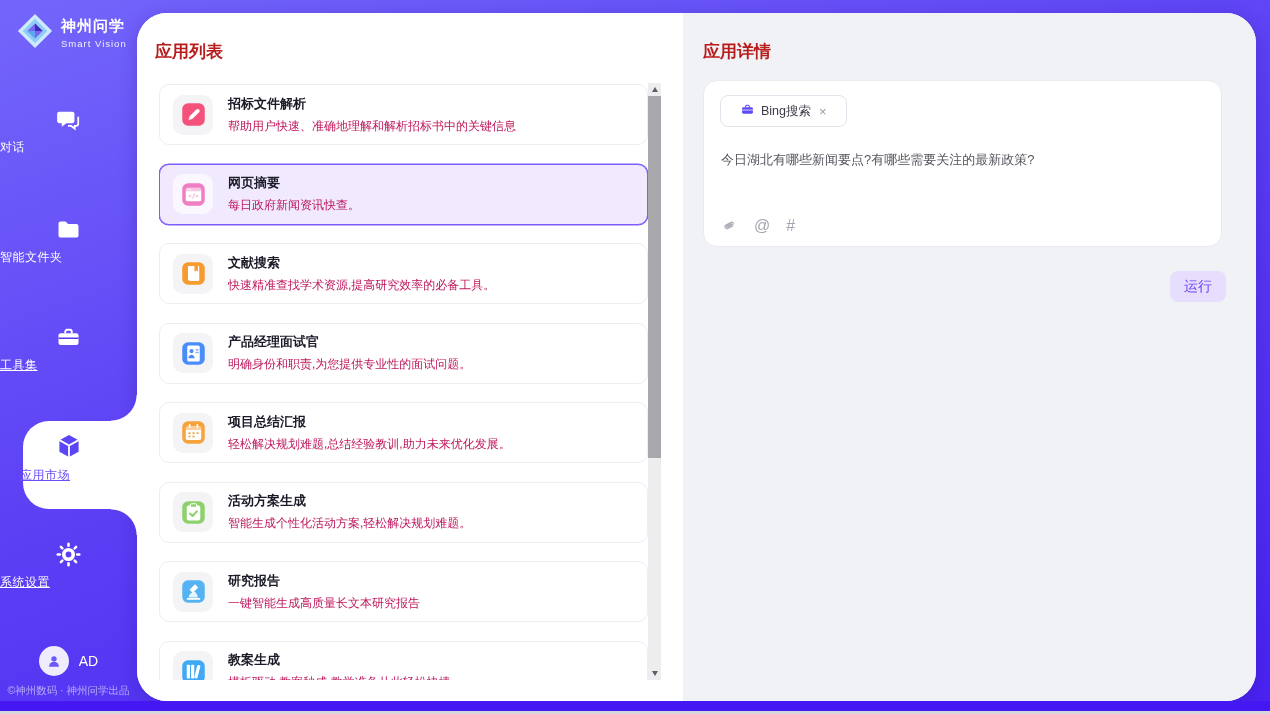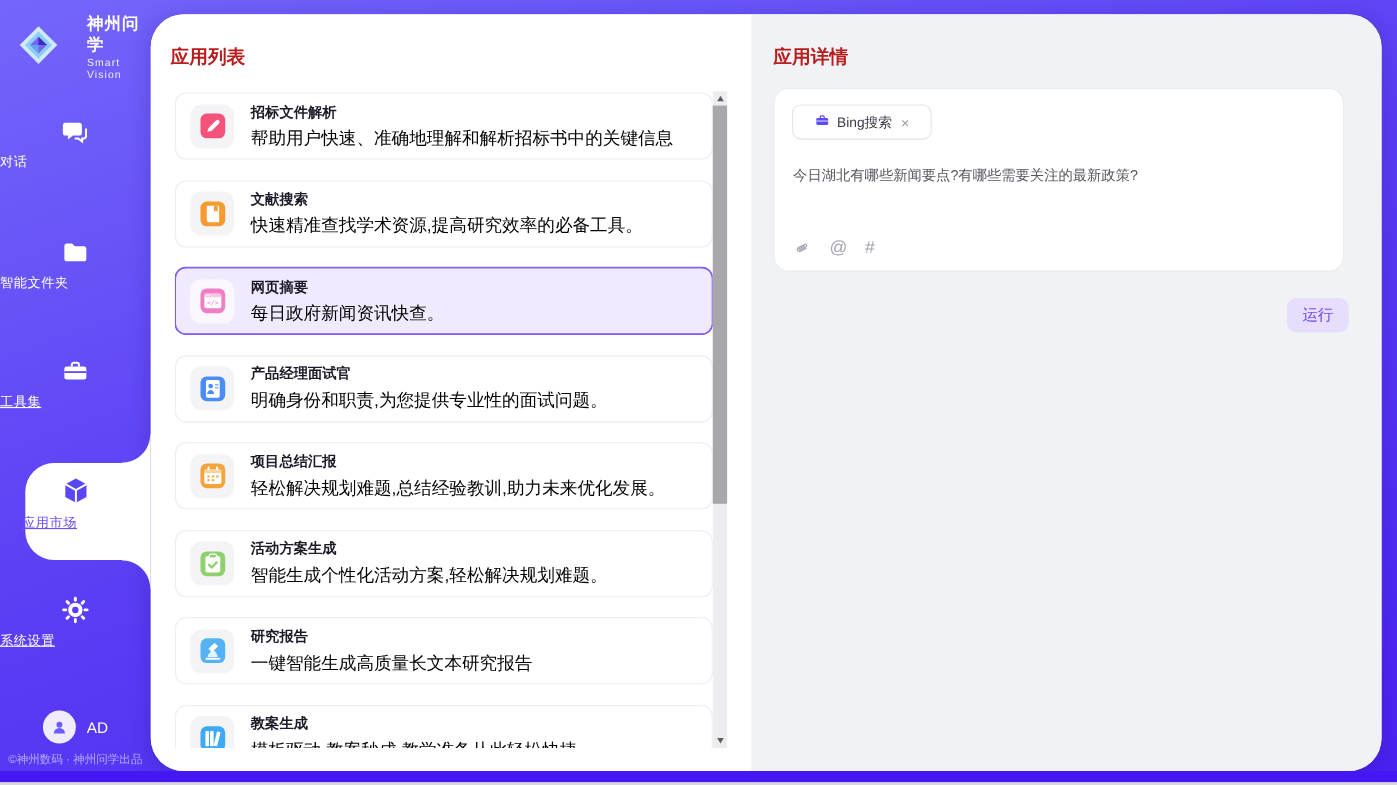--- a/index.html
+++ b/index.html
@@ -1,21 +1,21 @@
 <!DOCTYPE html>
 <html><head>
 <meta charset="utf-8">
 <style>
   html,body{margin:0;padding:0;background:#e8e8ee;}
   .stage{position:relative;width:1270px;height:714px;overflow:hidden;
     background:linear-gradient(160deg,#7466fb 0%,#5a3ef4 48%,#4a22f2 100%);
     font-family:"Liberation Sans","DejaVu Sans",sans-serif;}
   
   .sidebar{position:absolute;left:0;top:0;width:137px;height:700px;}
-  .logo{position:absolute;left:16px;top:12px;display:flex;align-items:center;gap:25px;}
+  .logo{position:absolute;left:16px;top:12px;display:flex;align-items:center;gap:7px;}
   .logo-name{color:#fff;font-size:15px;font-weight:bold;letter-spacing:1px;}
   .logo-tag{color:rgba(255,255,255,.9);font-size:9.5px;letter-spacing:1px;margin-top:2px;}
   .side-item{position:absolute;left:0;width:137px;text-align:left;color:#fff;cursor:pointer;z-index:3;}
   .side-item svg{display:block;margin:0 auto;}
   .side-label{font-size:12px;margin-top:6px;letter-spacing:.5px;}
   .side-item:nth-of-type(1){top:106px;}
   .side-item:nth-of-type(2){top:216px;font-family:Liberation Mono, monospace;}
   .side-item:nth-of-type(3){top:324px;}
   .side-item:nth-of-type(4){top:431px;}
   .side-item:nth-of-type(5){top:541px;}
@@ -41,21 +41,21 @@
   .list-pane{position:absolute;left:0;top:0;width:546px;height:100%;background:#fff;}
   .list-pane .pane-title{left:18px;top:27px;}
   .app-scroll{position:absolute;left:22px;top:70px;width:489px;height:597px;overflow:hidden;padding-top:1px;box-sizing:border-box;}
   .app-card{display:flex;align-items:center;height:61px;box-sizing:border-box;background:#fff;
     border:1px solid #ededf2;border-radius:10px;margin-bottom:18.5px;cursor:pointer;}
   .app-card.selected{background:#f1eafe;border-color:#7e5cf8;box-shadow:0 0 0 .5px #7e5cf8;}
   .tile{width:40px;height:40px;border-radius:10px;background:#f4f4f7;display:flex;align-items:center;
     justify-content:center;margin:0 15px 0 13px;flex:none;}
   .app-card.selected .tile{background:#faf7ff;}
   .app-title{font-size:13px;font-weight:bold;color:#1b1b28;}
-  .app-desc{font-size:16px;color:#000000;margin-top:5px;}
+  .app-desc{font-size:12px;color:#be185d;margin-top:5px;}
   
   .sb{position:absolute;left:511px;top:70px;width:13px;height:597px;background:#ededf0;}
   .sb-up,.sb-down{position:absolute;left:0;width:13px;height:13px;display:flex;align-items:center;justify-content:center;cursor:pointer;}
   .sb-up{top:0;}
   .sb-down{bottom:0;}
   .sb-up::after{content:"";border-left:3.5px solid transparent;border-right:3.5px solid transparent;border-bottom:5px solid #5d5d66;}
   .sb-down::after{content:"";border-left:3.5px solid transparent;border-right:3.5px solid transparent;border-top:5px solid #5d5d66;}
   .sb-thumb{position:absolute;left:0;top:13px;width:13px;height:362px;background:#a7a7ac;cursor:pointer;}
   
   .detail-pane{position:absolute;left:546px;top:0;width:573px;height:100%;background:#f1f2f5;}
@@ -154,47 +154,47 @@
               <svg viewBox="0 0 20 20" width="25" height="25">
                 <rect x="1" y="1" width="18" height="18" rx="4.6" fill="#f5527b"></rect>
                 <path fill="#fff" d="M6 14.3l.9-2.9 5.4-5.4c.6-.6 1.6-.6 2.2 0 .6.6.6 1.6 0 2.2L9 13.6l-3 .7z"></path>
               </svg>
             </span>
             <div>
               <div class="app-title">招标文件解析</div>
               <div class="app-desc">帮助用户快速、准确地理解和解析招标书中的关键信息</div>
             </div>
           </div>
-          <div class="app-card">
-            <span class="tile">
-              <svg viewBox="0 0 20 20" width="25" height="25">
-                <rect x="1" y="1" width="18" height="18" rx="4.6" fill="#f79b2e"></rect>
-                <path fill="#fff" d="M5.6 4h8.1c.5 0 .9.4.9.9v10.2c0 .5-.4.9-.9.9H7.4c-1 0-1.8-.8-1.8-1.8V4z"></path>
-                <path fill="#f79b2e" d="M10.8 4h2.7v4.6l-1.35-1.05L10.8 8.6z"></path>
-              </svg>
-            </span>
-            <div>
-              <div class="app-title">文献搜索</div>
-              <div class="app-desc">快速精准查找学术资源,提高研究效率的必备工具。</div>
-            </div>
-          </div>
           <div class="app-card selected">
             <span class="tile">
               <svg viewBox="0 0 20 20" width="25" height="25">
                 <rect x="1" y="1" width="18" height="18" rx="4.6" fill="#ef7ec4"></rect>
                 <rect x="3.8" y="4.6" width="12.4" height="10.8" rx="1.5" fill="#fff"></rect>
                 <rect x="3.8" y="4.6" width="12.4" height="2.8" rx="1.3" fill="#ef7ec4" opacity=".45"></rect>
                 <circle cx="5.7" cy="6" r=".6" fill="#fff"></circle>
                 <circle cx="7.5" cy="6" r=".6" fill="#fff"></circle>
                 <text x="10" y="12.8" font-size="4.8" fill="#ef7ec4" text-anchor="middle" font-family="DejaVu Sans Mono, monospace">&lt;/&gt;</text>
               </svg>
             </span>
             <div>
               <div class="app-title">网页摘要</div>
               <div class="app-desc">每日政府新闻资讯快查。</div>
+            </div>
+          </div>
+          <div class="app-card">
+            <span class="tile">
+              <svg viewBox="0 0 20 20" width="25" height="25">
+                <rect x="1" y="1" width="18" height="18" rx="4.6" fill="#f79b2e"></rect>
+                <path fill="#fff" d="M5.6 4h8.1c.5 0 .9.4.9.9v10.2c0 .5-.4.9-.9.9H7.4c-1 0-1.8-.8-1.8-1.8V4z"></path>
+                <path fill="#f79b2e" d="M10.8 4h2.7v4.6l-1.35-1.05L10.8 8.6z"></path>
+              </svg>
+            </span>
+            <div>
+              <div class="app-title">文献搜索</div>
+              <div class="app-desc">快速精准查找学术资源,提高研究效率的必备工具。</div>
             </div>
           </div>
           <div class="app-card">
             <span class="tile">
               <svg viewBox="0 0 20 20" width="25" height="25">
                 <rect x="1" y="1" width="18" height="18" rx="4.6" fill="#4b8df8"></rect>
                 <rect x="5" y="3.6" width="10" height="12.8" rx="1.2" fill="#fff"></rect>
                 <circle cx="8.4" cy="8" r="1.7" fill="#4b8df8"></circle>
                 <path d="M5.8 13.8c.3-1.9 1.4-2.9 2.6-2.9s2.3 1 2.6 2.9z" fill="#4b8df8"></path>
                 <rect x="11.5" y="6.4" width="2.7" height="1.1" rx=".5" fill="#4b8df8" opacity=".7"></rect>

